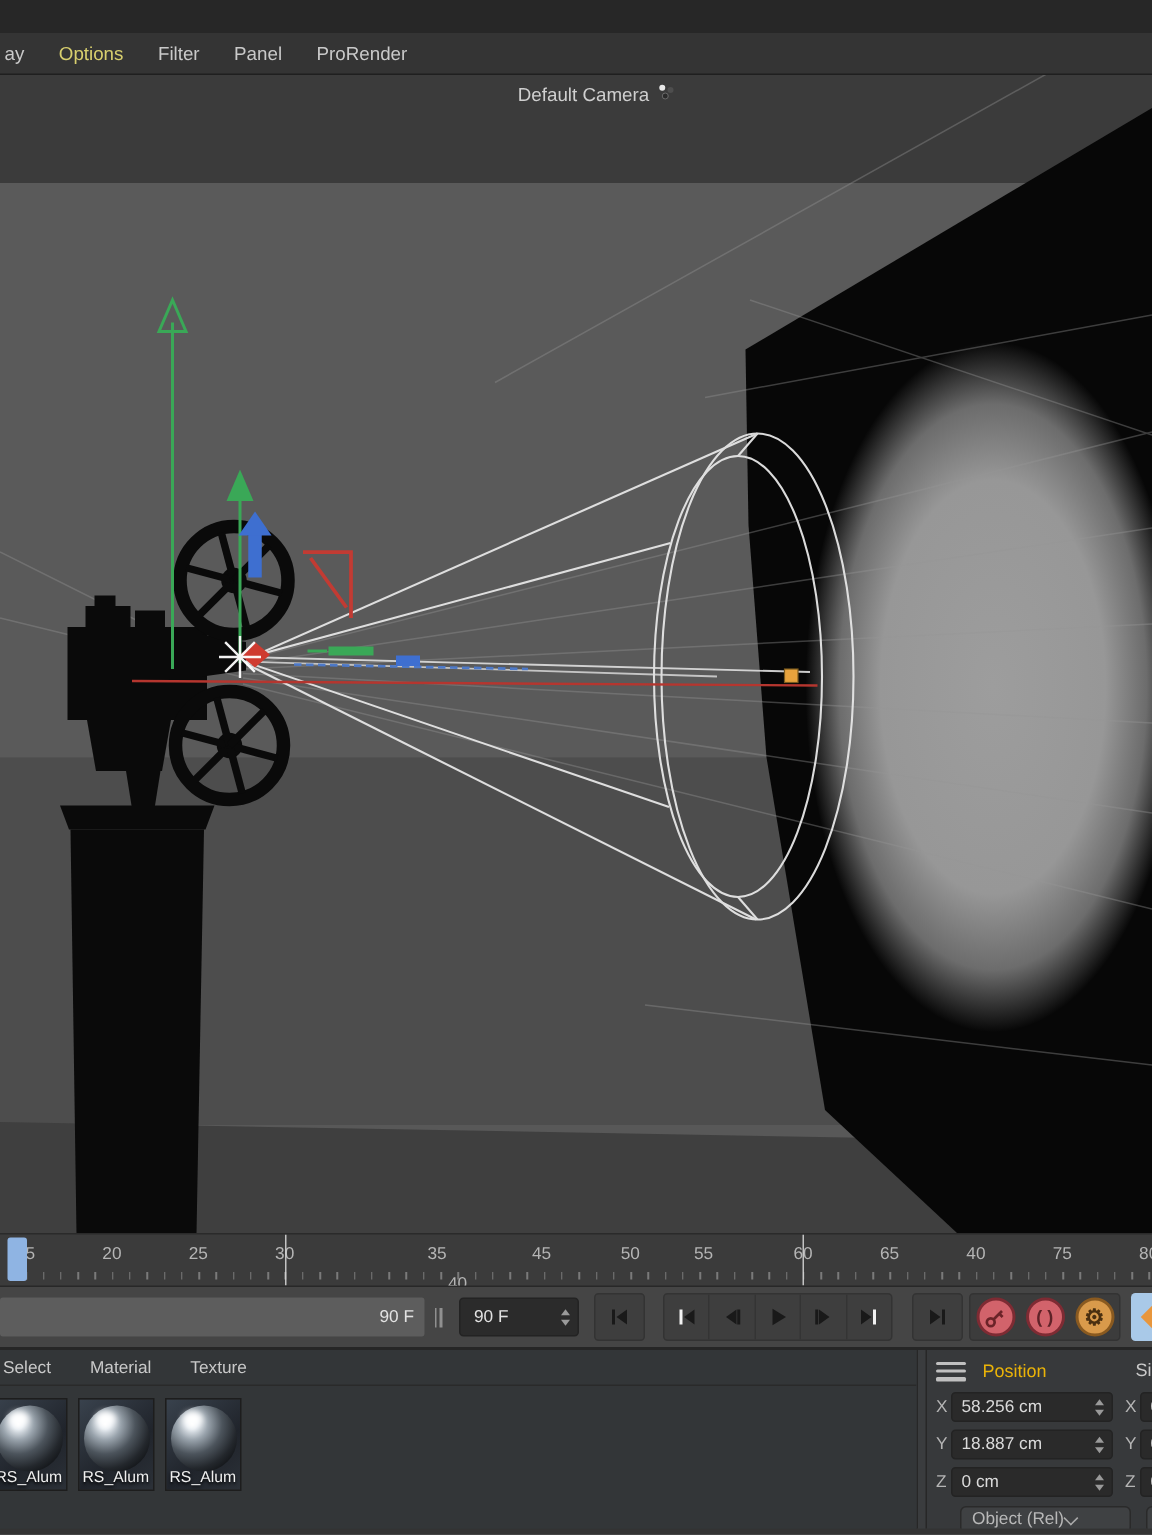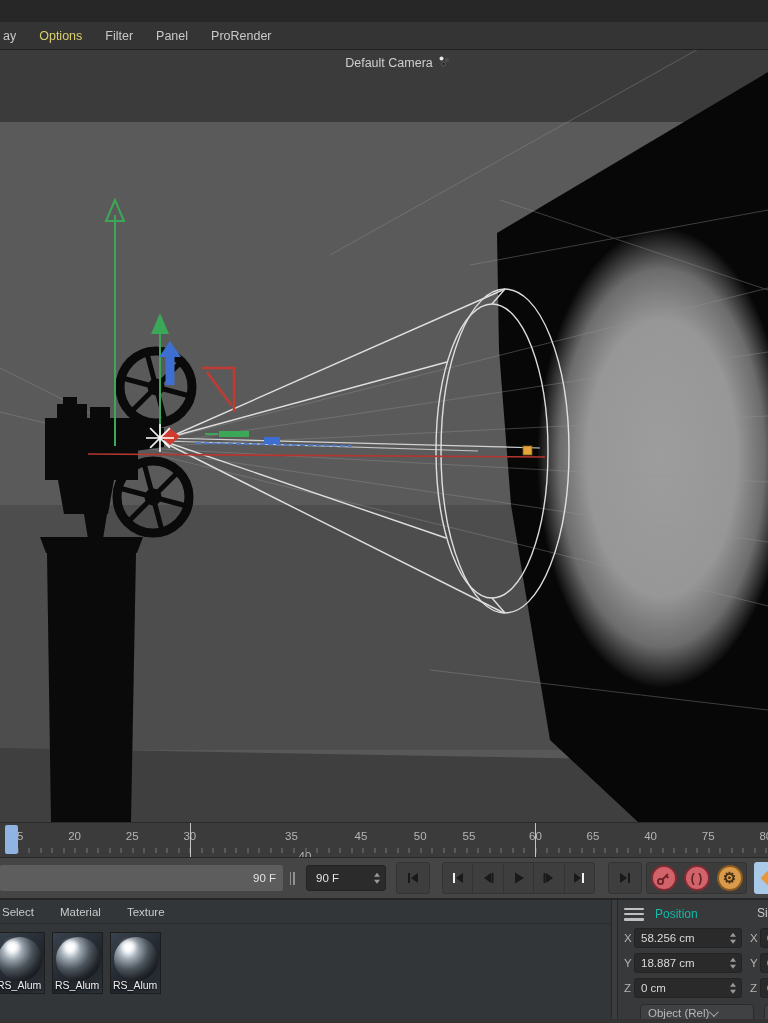--- a/index.html
+++ b/index.html
@@ -74,21 +74,21 @@
   .sphere::after{content:'';position:absolute;left:18%;top:10%;width:30%;height:22%;
                  background:#fff;border-radius:50%;filter:blur(2px);}
   .mat-label{position:absolute;bottom:2px;left:2px;color:#f0f0f0;font-size:10.5px;
              text-shadow:0 1px 2px #000;white-space:nowrap;}
   .gutter{width:5px;background:#3a3c3e;border-left:1px solid #272727;border-right:1px solid #272727;}
   .coords{width:150px;box-sizing:border-box;position:relative;overflow:hidden;
           background:#37393b;padding:5px 0 0 6px;}
   .coords-header{display:flex;align-items:center;height:18px;position:relative;}
   .hamburger{width:20px;height:13px;display:flex;flex-direction:column;justify-content:space-between;}
   .hamburger i{display:block;height:2.5px;background:#c0c0c0;border-radius:1px;}
-  .coords-title{color:#14b8a6;font-size:12px;margin-left:11px;}
+  .coords-title{color:#eab308;font-size:12px;margin-left:11px;}
   .col2-title{position:absolute;left:133px;top:1px;color:#c9c9c9;font-size:12px;white-space:nowrap;}
   .coord-row{display:flex;align-items:center;margin-top:5px;height:20px;}
   .axis{width:10px;color:#b5b5b5;font-size:11.5px;flex:none;}
   .cinput{width:108px;height:20px;background:#2a2a2a;border:1px solid #232323;border-radius:3px;
           color:#dadada;font-size:11.5px;display:flex;align-items:center;padding-left:6px;
           box-sizing:border-box;position:relative;flex:none;}
   .axis2{margin-left:8px;}
   .cinput2{width:60px;flex:none;}
   .dd-row{position:relative;height:18px;margin-top:6px;}
   .dropdown{position:absolute;top:0;height:18px;background:#3f4143;border:1px solid #2a2a2a;

